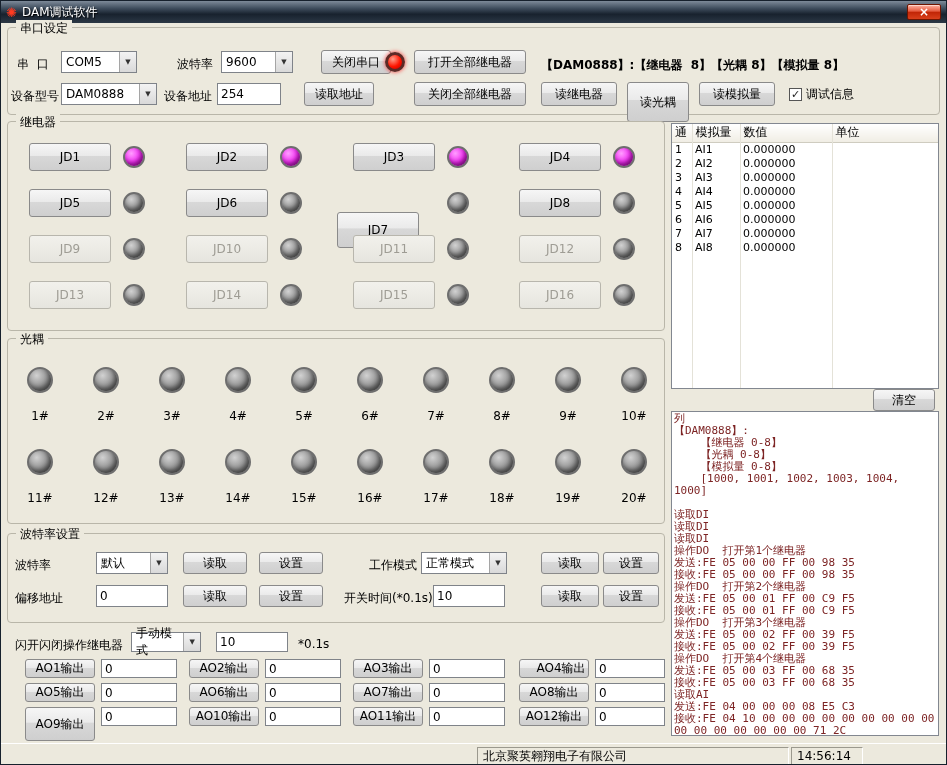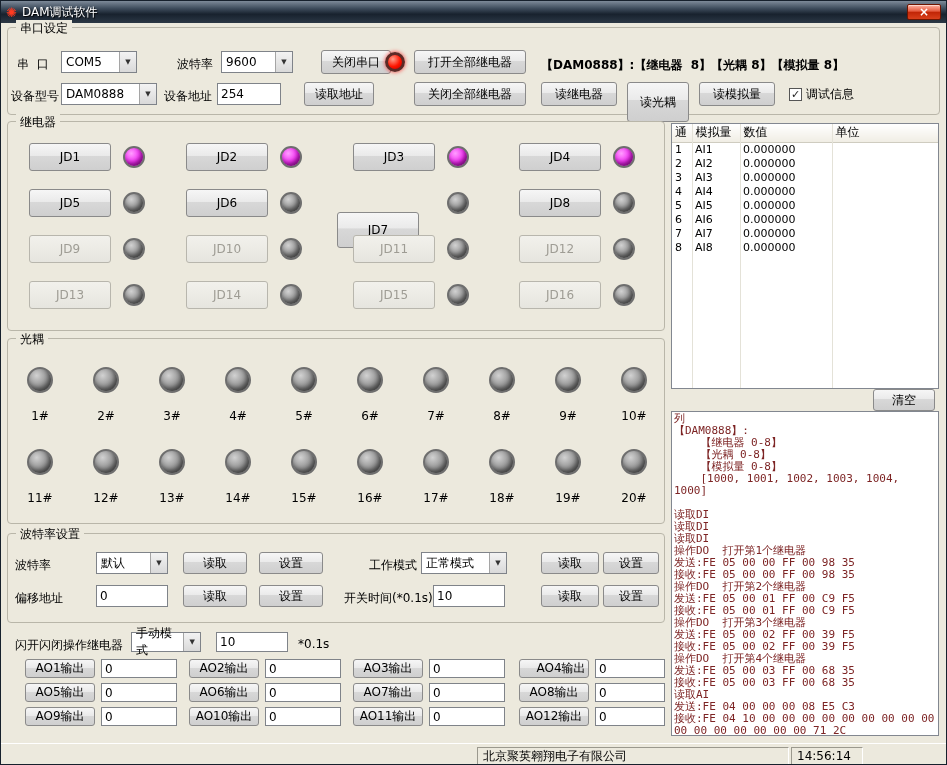--- a/index.html
+++ b/index.html
@@ -353,21 +353,21 @@
 
   <button class="btn" style="left:24px;top:682px;width:70px;height:19px;">AO5输出</button>
   <input class="tbx" style="left: 100px; top: 682px; width: 76px; height: 19px;" value="0">
   <button class="btn" style="left:188px;top:682px;width:70px;height:19px;">AO6输出</button>
   <input class="tbx" style="left: 264px; top: 682px; width: 76px; height: 19px;" value="0">
   <button class="btn" style="left:352px;top:682px;width:70px;height:19px;">AO7输出</button>
   <input class="tbx" style="left: 428px; top: 682px; width: 76px; height: 19px;" value="0">
   <button class="btn" style="left:518px;top:682px;width:70px;height:19px;">AO8输出</button>
   <input class="tbx" style="left: 594px; top: 682px; width: 70px; height: 19px;" value="0">
 
-  <button class="btn" style="left:24px;top:706px;width:70px;height:19px;">AO9输出</button>
+  <button class="btn" style="left:24px;top:706px;width:70px;height:34px;">AO9输出</button>
   <input class="tbx" style="left: 100px; top: 706px; width: 76px; height: 19px;" value="0">
   <button class="btn" style="left:188px;top:706px;width:70px;height:19px;">AO10输出</button>
   <input class="tbx" style="left: 264px; top: 706px; width: 76px; height: 19px;" value="0">
   <button class="btn" style="left:352px;top:706px;width:70px;height:19px;">AO11输出</button>
   <input class="tbx" style="left: 428px; top: 706px; width: 76px; height: 19px;" value="0">
   <button class="btn" style="left:518px;top:706px;width:70px;height:19px;">AO12输出</button>
   <input class="tbx" style="left: 594px; top: 706px; width: 70px; height: 19px;" value="0">
 
   <div class="taskbar-peek"></div>
   <div class="statusbar">

